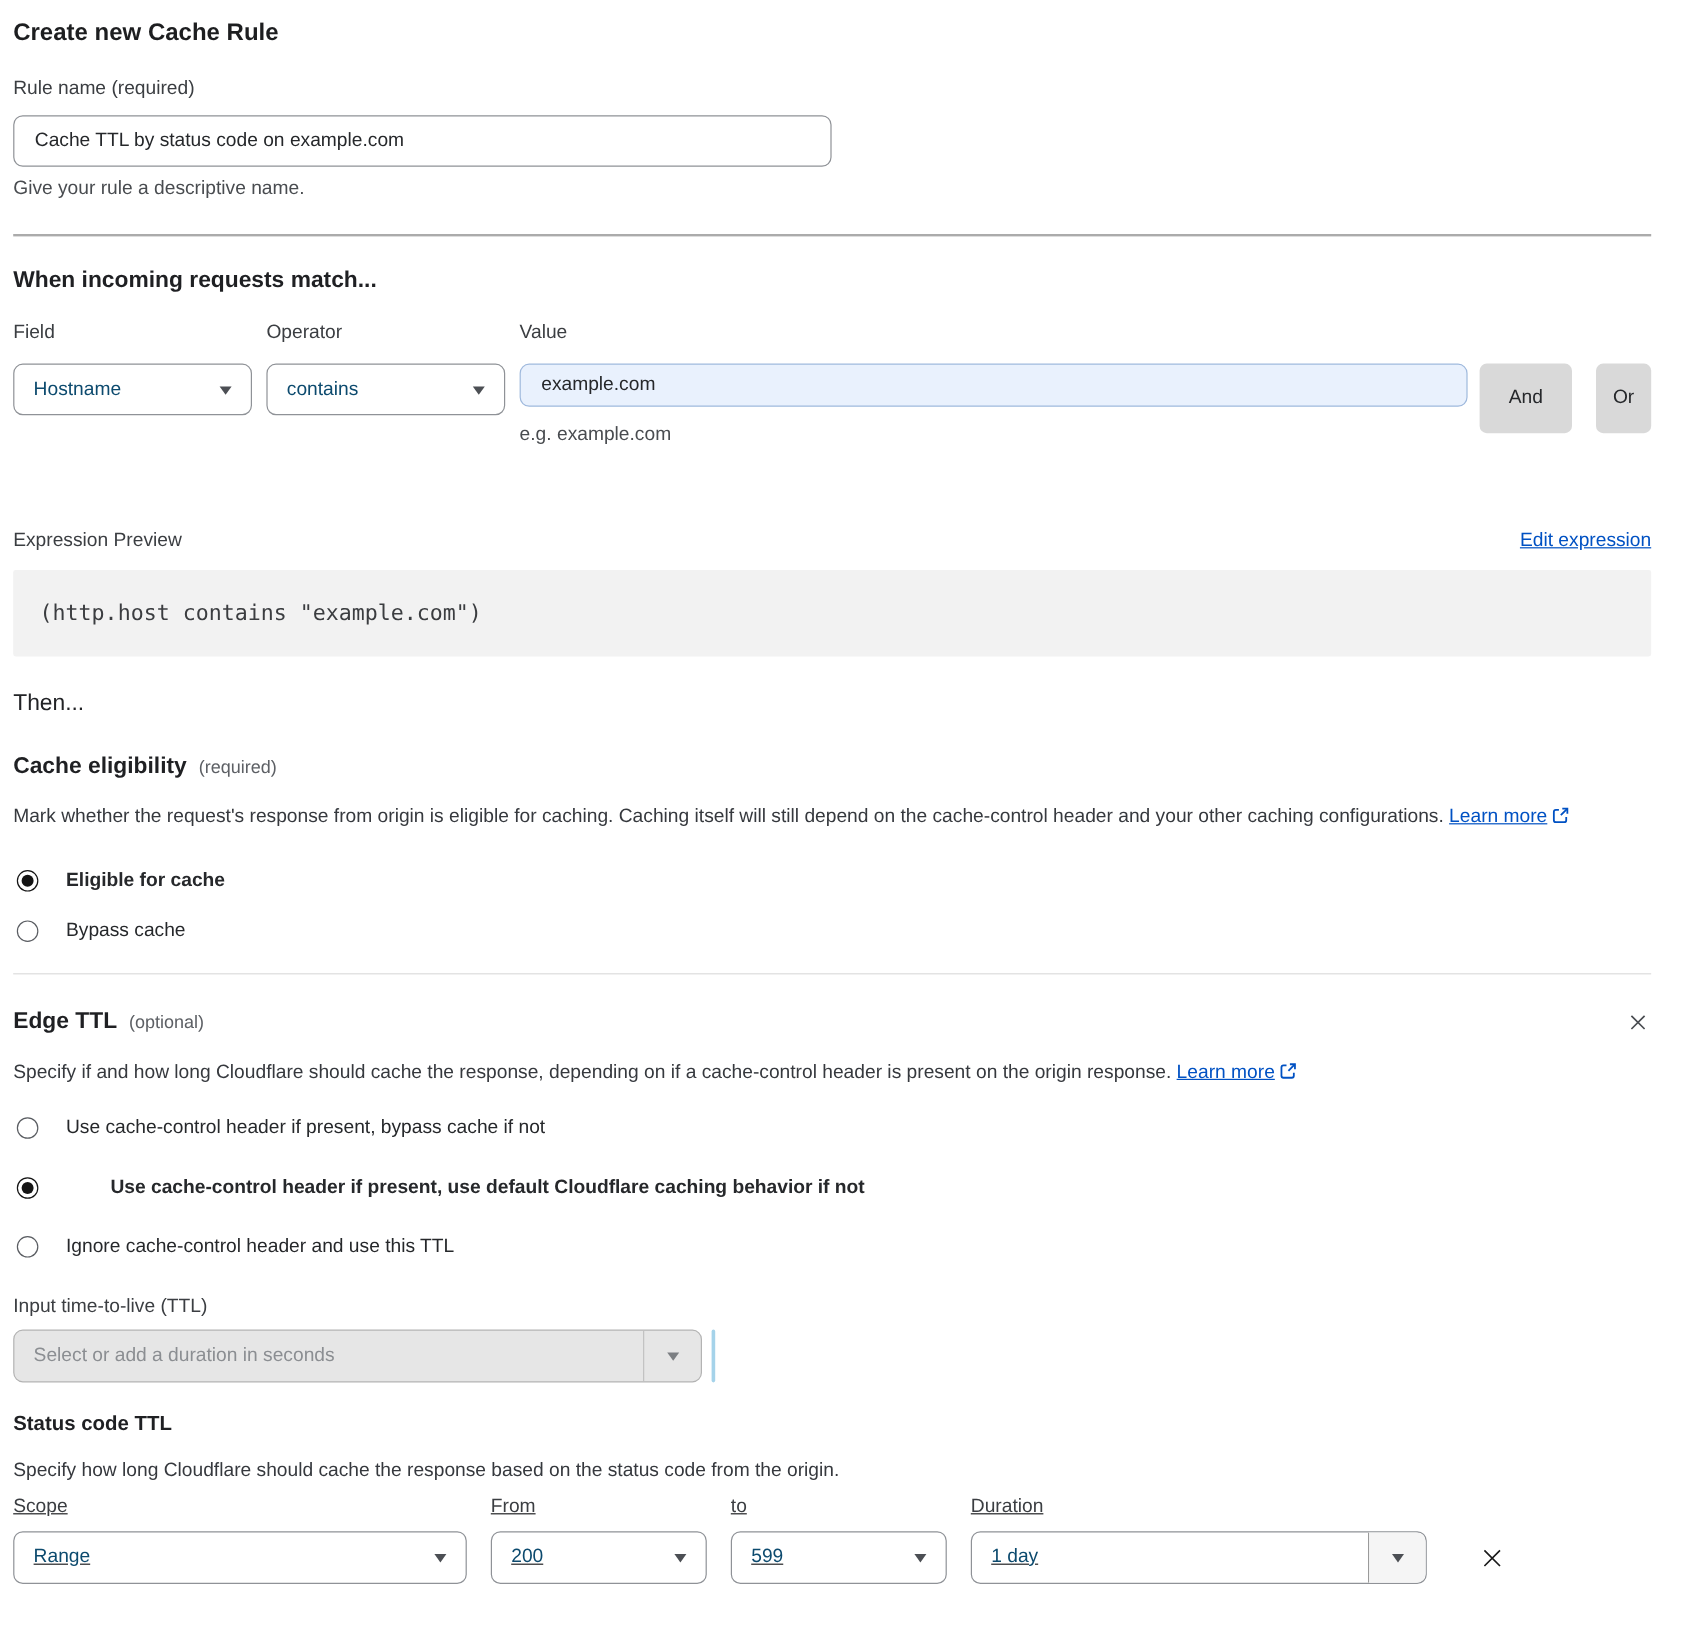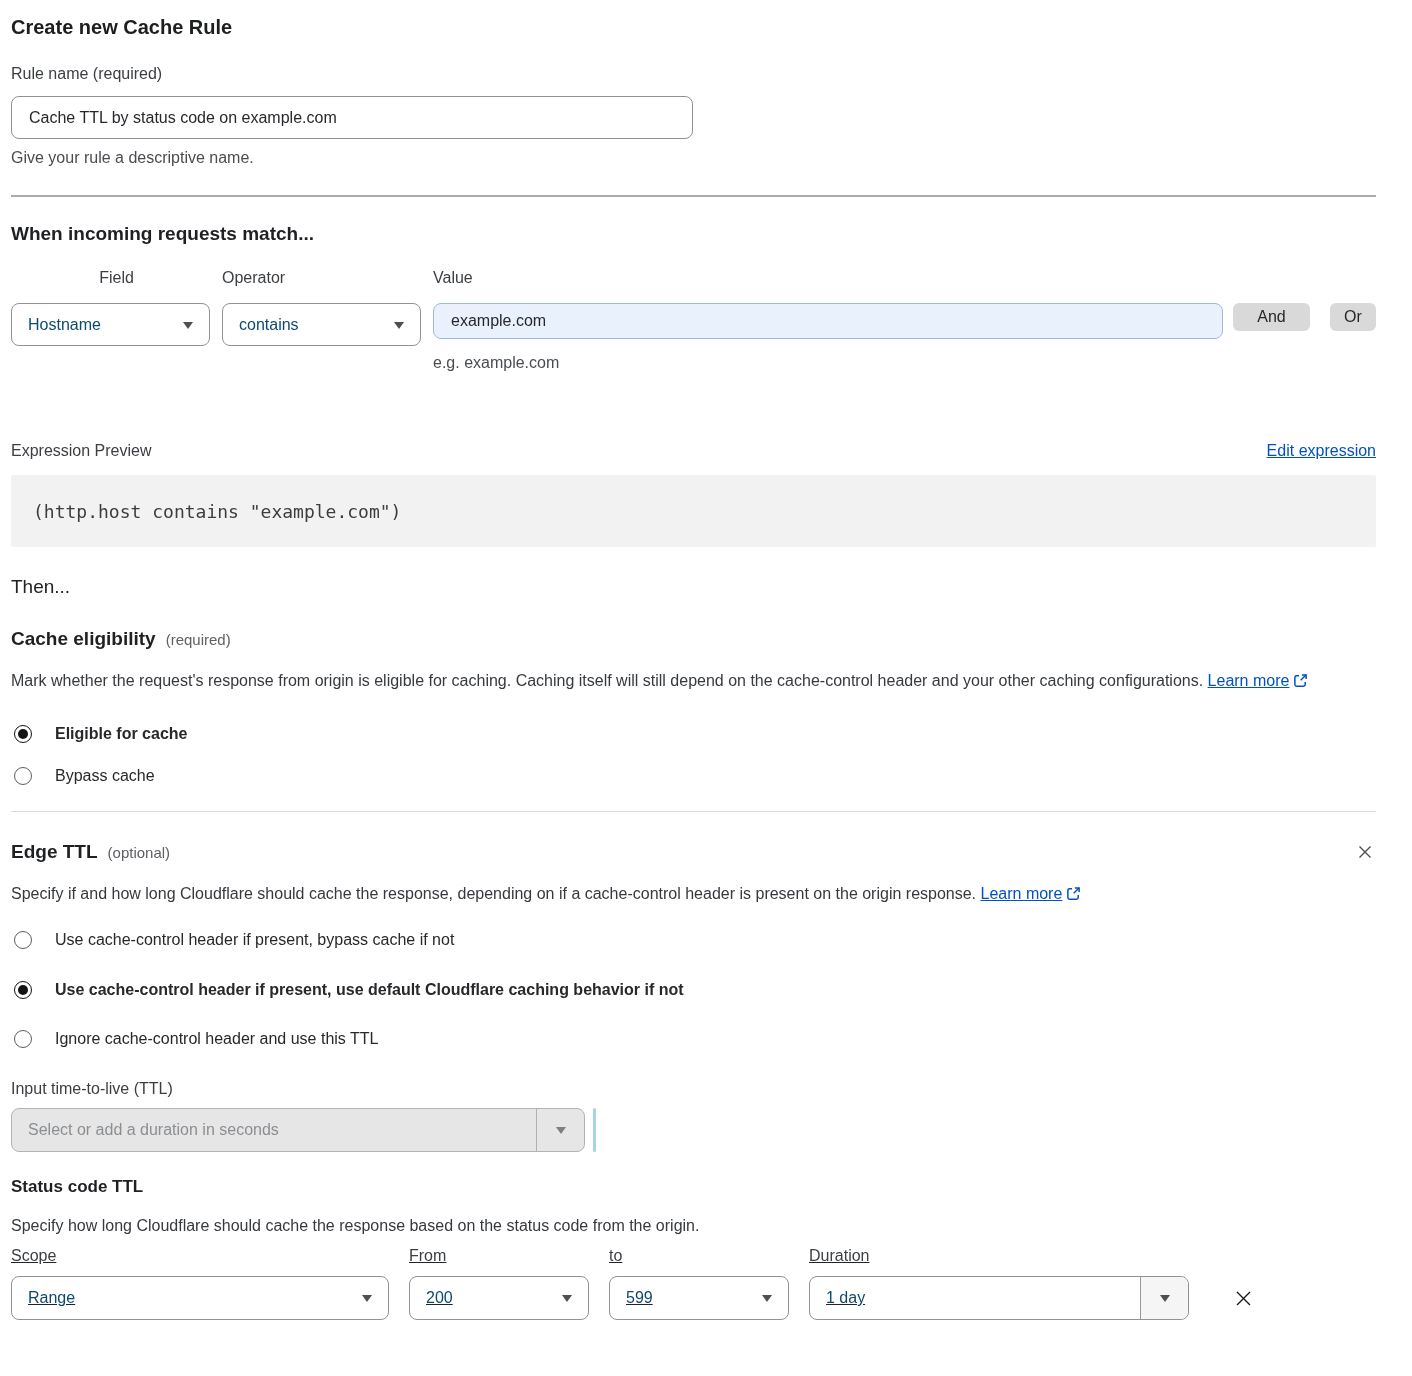--- a/index.html
+++ b/index.html
@@ -38,21 +38,21 @@
     outline: none;
   }
   .helper { margin-top: 9px; font-size: 16px; line-height: 19px; color: #494c50; }
 
   .divider-strong { border: none; border-top: 2px solid #ababab; margin-top: 28px; }
   .divider-light  { border: none; border-top: 1px solid #dcdcdc; margin-top: 25px; }
 
   h2.section-heading { margin-top: 25px; font-size: 19px; line-height: 24px; font-weight: 700; color: #1f2023; }
 
   .match-labels { display: flex; margin-top: 22px; }
-  .match-labels .lbl-field { width: 211px; text-align: center; }
+  .match-labels .lbl-field { width: 211px; }
   .match-labels .lbl-operator { width: 211px; }
 
   .match-row { display: flex; margin-top: 16px; align-items: stretch; height: 43px; }
 
   .select {
     position: relative;
     height: 43px;
     border: 1px solid #8f9297;
     border-radius: 8px;
     background: #fff;
@@ -83,21 +83,21 @@
     border: 1px solid #9fb9dd;
     border-radius: 8px;
     background: #e9f1fd;
     padding: 0 17px;
     font-family: "Liberation Sans", sans-serif;
     font-size: 16px;
     color: #26282b;
     outline: none;
   }
   .btn-gray {
-    height: 28px;
+    height: 58px;
     border: none;
     border-radius: 6px;
     background: #d9d9d9;
     color: #26282b;
     font-family: "Liberation Sans", sans-serif;
     font-size: 16px;
     cursor: pointer;
   }
   .btn-and { width: 77px; margin-left: 10px; }
   .btn-or  { width: 46px; margin-left: 20px; }
@@ -130,21 +130,21 @@
   .close-btn { background: none; border: none; cursor: pointer; padding: 2px; align-self: center; line-height: 0; }
 
   p.block-desc { margin-top: 16px; font-size: 16px; line-height: 28px; color: #36393e; }
   .desc-cache { max-width: 1345px; }
   .desc-edge  { max-width: 1105px; }
   .ext-icon { vertical-align: -2px; margin-left: 4px; }
 
   .radio-row { display: flex; align-items: center; padding-left: 3px; cursor: pointer; }
   .radio-mt1 { margin-top: 22px; }
   .radio-mt2 { margin-top: 29px; }
-  .radio-mt3 { margin-top: 30px; }
+  .radio-mt3 { margin-top: 30px; gap: 37px; }
   .radio {
     width: 18px; height: 18px;
     border-radius: 50%;
     border: 1.5px solid #5a5d62;
     background: #fff;
     flex-shrink: 0;
     position: relative;
   }
   .radio-label { margin-left: 23px; font-size: 16px; line-height: 20px; color: #26282b; }
   .radio-row.selected .radio { border-color: #141414; }

